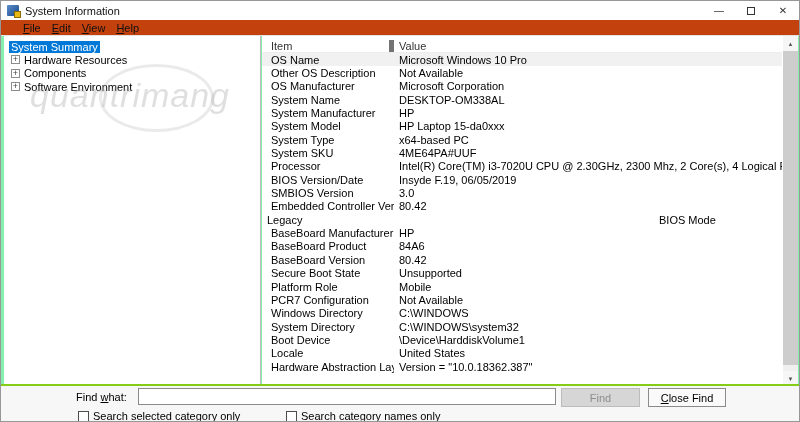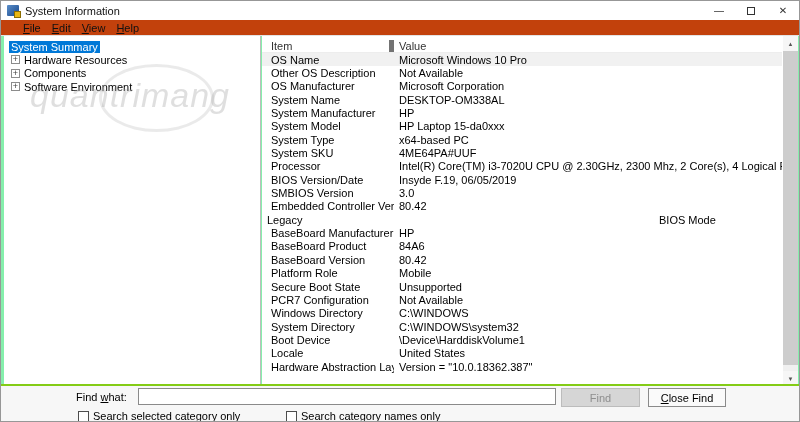--- a/index.html
+++ b/index.html
@@ -191,26 +191,26 @@
           </div>
           <div class="trow">
             <span class="cell c-item">BaseBoard Product</span>
             <span class="cell c-value">84A6</span>
           </div>
           <div class="trow">
             <span class="cell c-item">BaseBoard Version</span>
             <span class="cell c-value">80.42</span>
           </div>
           <div class="trow">
+            <span class="cell c-item">Secure Boot State</span>
+            <span class="cell c-value">Unsupported</span>
+          </div>
+          <div class="trow">
             <span class="cell c-item">Platform Role</span>
             <span class="cell c-value">Mobile</span>
-          </div>
-          <div class="trow">
-            <span class="cell c-item">Secure Boot State</span>
-            <span class="cell c-value">Unsupported</span>
           </div>
           <div class="trow">
             <span class="cell c-item">PCR7 Configuration</span>
             <span class="cell c-value">Not Available</span>
           </div>
           <div class="trow">
             <span class="cell c-item">Windows Directory</span>
             <span class="cell c-value">C:\WINDOWS</span>
           </div>
           <div class="trow">

